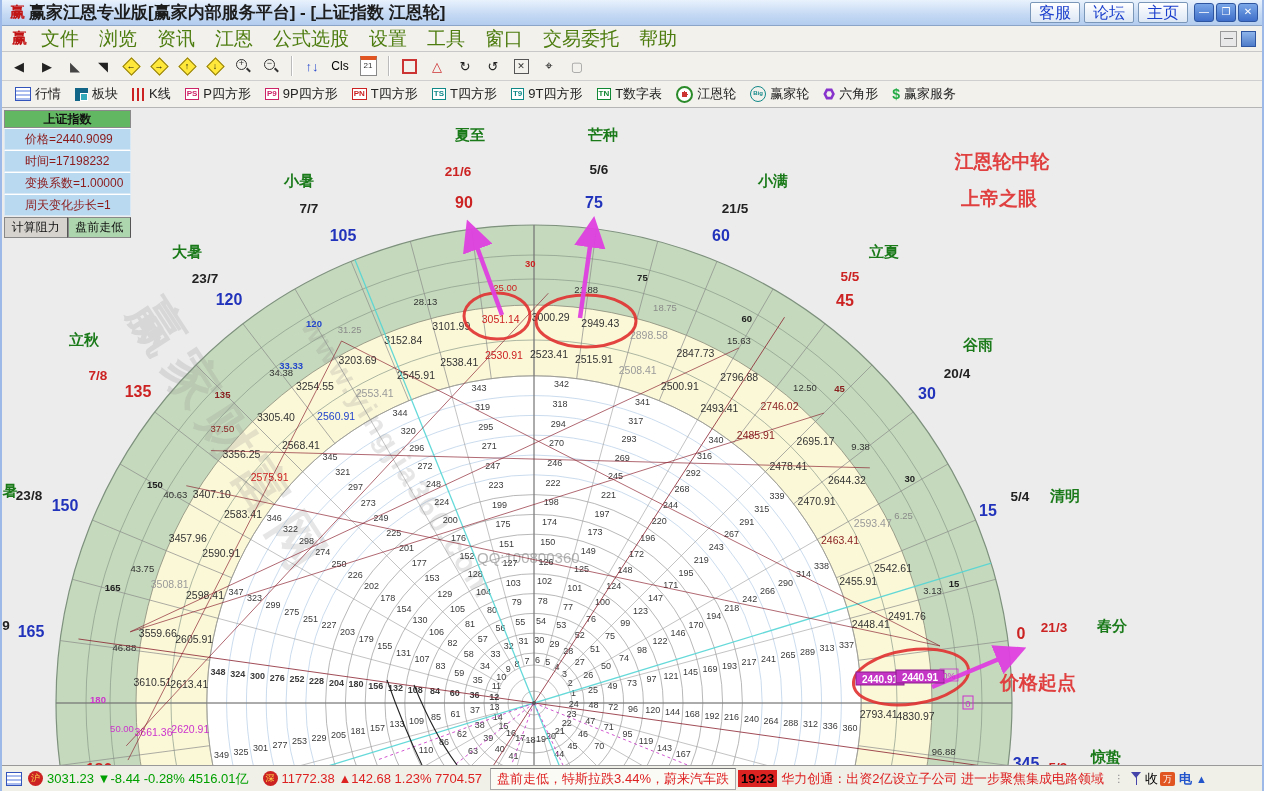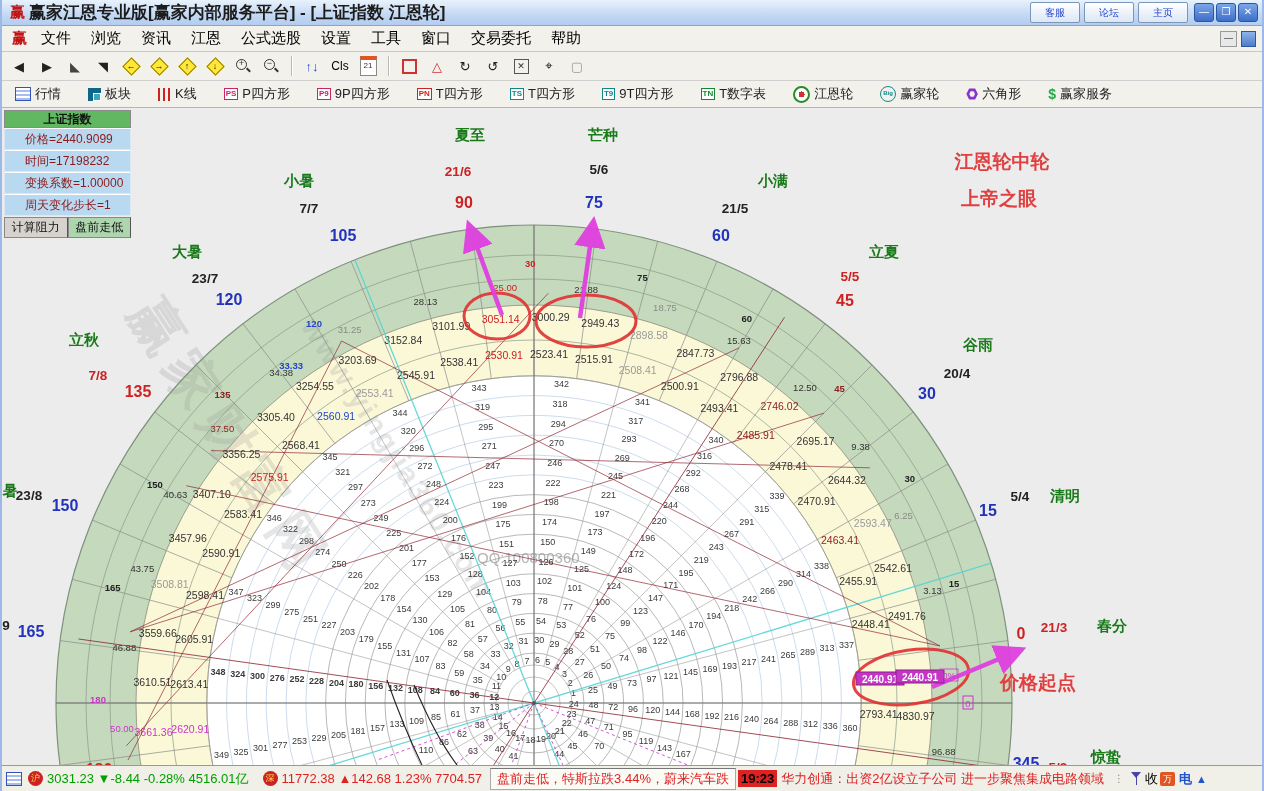--- a/index.html
+++ b/index.html
@@ -5,48 +5,48 @@
   html,body{margin:0;padding:0;background:#888;}
   .app{position:relative;width:1264px;height:791px;overflow:hidden;background:#ececec;
        font-family:"Liberation Sans","DejaVu Sans",sans-serif;border-left:2px solid #9db9e8;border-right:2px solid #9db9e8;box-sizing:border-box;}
   
   .titlebar{position:absolute;left:0;top:0;width:100%;height:26px;
     background:linear-gradient(#e9f2fd,#c3d8f3 60%,#b4cdef);border-bottom:1px solid #8aa5c8;
     display:flex;align-items:center;padding:0 4px;box-sizing:border-box;}
   .logo{color:#c21414;font-weight:bold;font-size:15px;margin:0 4px;}
   .title-text{font-size:17px;font-weight:bold;color:#1c1c1c;}
   .tb-spacer{flex:1;}
-  .app-btn{width:48px;height:19px;margin-right:4px;font-size:10px;color:#1a3ecc;text-align:center;line-height:19px;
+  .app-btn{width:48px;height:19px;margin-right:4px;font-size:16px;color:#1a3ecc;text-align:center;line-height:19px;
     background:linear-gradient(#ffffff,#dce7f5);border:1px solid #7a96b8;border-radius:2px;cursor:pointer;}
   .win-btn{width:18px;height:17px;margin-left:2px;font-size:10px;color:#fff;text-align:center;line-height:16px;
     background:linear-gradient(#7aa7e8,#3e6ec9);border:1px solid #2d55a0;border-radius:3px;}
   .win-btn.close{background:linear-gradient(#f0a088,#d24built?0e 60%,#c03a0c);}
   
   .menubar{position:absolute;left:0;top:26px;width:100%;height:26px;background:#f2f1ec;border-bottom:1px solid #c8c8c8;
     display:flex;align-items:center;padding:0 6px;box-sizing:border-box;}
-  .menu-item{font-size:15px;color:#000000;padding:4px 10px;cursor:default;}
+  .menu-item{font-size:19px;color:#4d7c0f;padding:4px 10px;cursor:default;}
   .mdi-ctl{width:15px;height:14px;border:1px solid #999;background:#e8e8e8;font-size:9px;line-height:13px;text-align:center;color:#333;margin-left:2px;}
   .mdi-blue{width:13px;height:14px;background:linear-gradient(#8db4ea,#4f7cc9);border:1px solid #2d55a0;margin-left:4px;}
   
   .toolbar1{position:absolute;left:0;top:52px;width:100%;height:29px;background:#f2f1ec;border-bottom:1px solid #cfcfcf;
     display:flex;align-items:center;padding:0 6px;box-sizing:border-box;gap:6px;}
   .t1{width:22px;height:22px;display:flex;align-items:center;justify-content:center;font-size:13px;cursor:pointer;}
   .sep{width:1px;height:20px;background:#bbb;margin:0 3px;box-shadow:1px 0 0 #fff;}
   .diamond{position:relative;width:14px;height:14px;}
   .diamond::before{content:"";position:absolute;left:1px;top:1px;width:11px;height:11px;background:#ffe83a;border:1px solid #907d10;transform:rotate(45deg);}
   .diamond span{position:absolute;left:0;top:0;width:14px;height:14px;font-size:9px;line-height:14px;text-align:center;color:#111;}
   .mag{position:relative;width:16px;height:16px;}
   .mag::before{content:"";position:absolute;left:1px;top:1px;width:9px;height:9px;border:1.5px solid #333;border-radius:50%;}
   .mag::after{content:"";position:absolute;left:11px;top:11px;width:5px;height:1.8px;background:#333;transform:rotate(45deg);}
   .mag span{position:absolute;left:2px;top:0px;width:9px;height:11px;font-size:9px;line-height:11px;text-align:center;color:#333;}
   .calico{width:15px;height:15px;border:1px solid #888;border-top:4px solid #e05522;background:#fff;font-size:8px;line-height:11px;text-align:center;color:#333;}
   .redbox{width:11px;height:11px;border:2px solid #cc3333;background:transparent;}
   .xbox{width:13px;height:13px;border:1px solid #555;font-size:9px;line-height:12px;text-align:center;color:#333;}
   .toolbar2{position:absolute;left:0;top:81px;width:100%;height:27px;background:#f2f1ec;border-bottom:1px solid #b5b5b5;
-    display:flex;align-items:center;padding:0 8px;box-sizing:border-box;gap:17px;}
+    display:flex;align-items:center;padding:0 8px;box-sizing:border-box;gap:4px;}
   .t2{display:flex;align-items:center;gap:4px;padding:2px 5px;font-size:13px;color:#222;cursor:pointer;}
   .badge{font-size:8px;font-weight:bold;border:1px solid currentColor;padding:0 1px;line-height:10px;background:#fff;}
   .ticon-grid{width:14px;height:12px;border:1px solid #3355bb;
      background:linear-gradient(#fff,#fff),repeating-linear-gradient(90deg,#7799dd 0 3px,#fff 3px 4px);
      background:repeating-linear-gradient(0deg,#aabbee 0 2px,#fff 2px 4px),repeating-linear-gradient(90deg,#aabbee 0 3px,#fff 3px 5px);}
   .ticon-blocks{width:13px;height:13px;background:
      linear-gradient(45deg,#116688 0 100%);position:relative;}
   .ticon-blocks::after{content:"";position:absolute;right:0;bottom:0;width:6px;height:6px;background:#33aabb;border:1px solid #fff;}
   .ticon-kline{width:13px;height:13px;background:
      repeating-linear-gradient(90deg,#cc2222 0 2.5px,transparent 2.5px 5px);}

